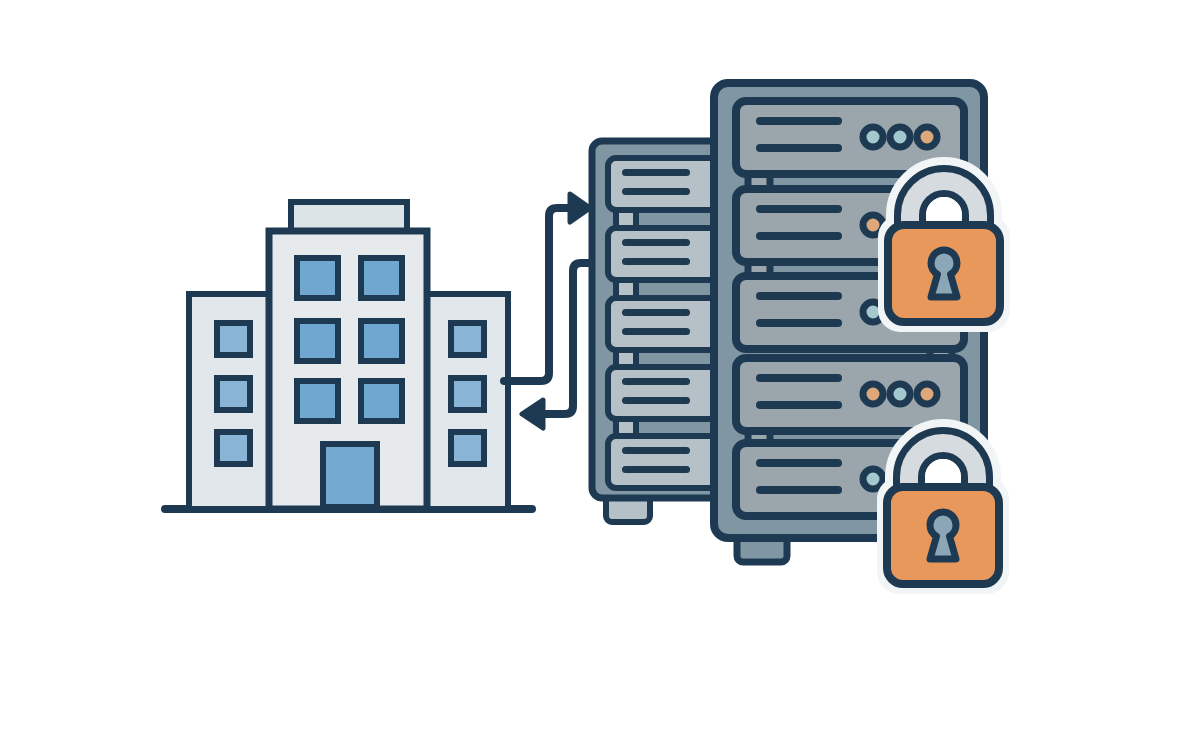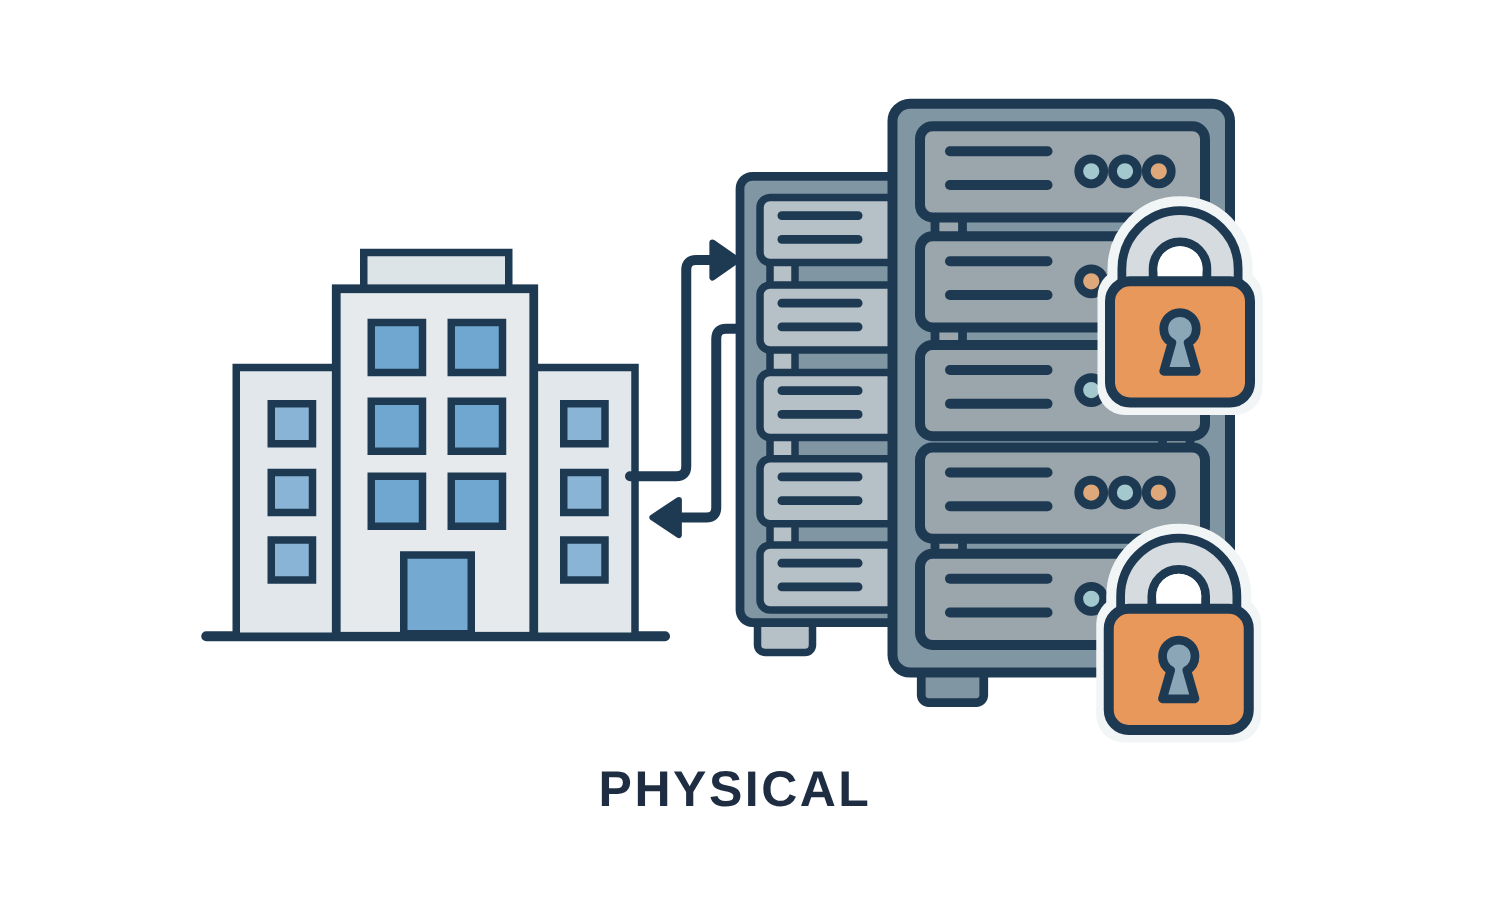--- a/index.html
+++ b/index.html
@@ -191,14 +191,13 @@
         <circle class="led-t ol" stroke-width="7" cx="900" cy="394" r="10"></circle>
         <circle class="led-o ol" stroke-width="7" cx="927" cy="394" r="10"></circle>
         <circle class="led-t ol" stroke-width="7" cx="873" cy="479" r="10"></circle>
       </g>
     </g>
 
     <use href="#padlock-shape" transform="translate(944,225)"></use>
     <use href="#padlock-shape" transform="translate(943,487)"></use>
   </svg>
 
-  <div class="caption">PHYSICAL</div>
 </div>
 
 </body></html>

